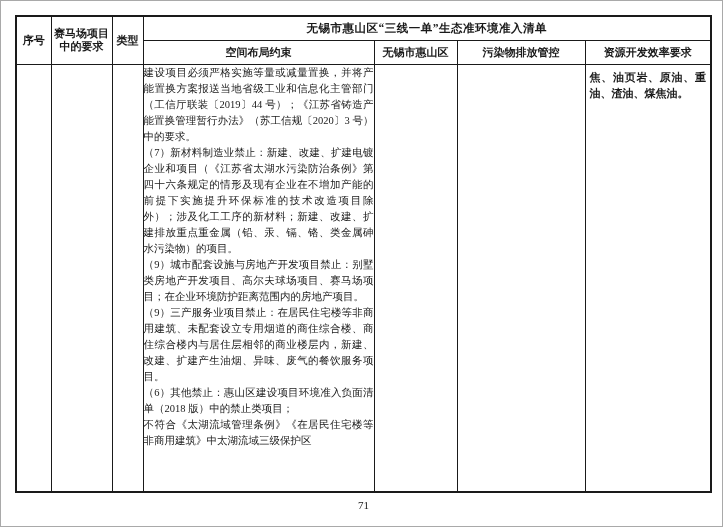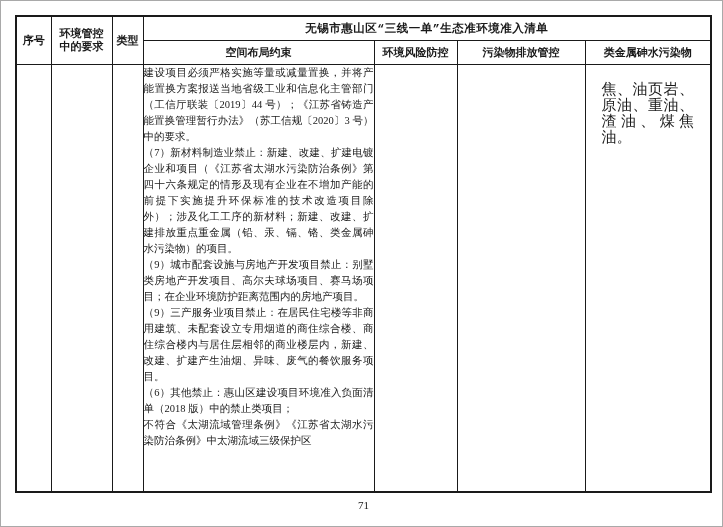--- a/index.html
+++ b/index.html
@@ -37,46 +37,46 @@
   th {
     font-weight: bold;
     font-size: 11px;
     text-align: center;
     vertical-align: middle;
     line-height: 13px;
   }
   th.title-cell {
     font-size: 11.5px;
     letter-spacing: 0.5px;
-    font-family: Liberation Mono, monospace;
   }
   .unit-line { display: block; }
   tr.body-row { height: 428px; }
   tr.body-row td { vertical-align: top; }
   td.cell-spatial {
     padding: 3px 6px 2px 6px;
   }
   td.cell-spatial p {
     margin: 0;
     font-size: 10.5px;
     line-height: 16px;
     text-align: justify;
     text-justify: inter-character;
     word-break: break-all;
   }
   td.cell-resource {
     padding: 3px 5px 2px 5px;
   }
   td.cell-resource p {
-    margin: 16px;
-    font-size: 15px;
+    margin: 4px;
+    font-size: 11px;
     line-height: 16px;
     text-align: justify;
     text-justify: inter-character;
     word-break: break-all;
+    font-weight: bold;
   }
   .page-number {
     position: absolute;
     left: 4px;
     right: 0;
     top: 498px;
     text-align: center;
     font-size: 11px;
     color: #1a1a1a;
   }
@@ -92,43 +92,43 @@
       <col style="width:31px">
       <col style="width:231px">
       <col style="width:83px">
       <col style="width:128px">
       <col style="width:126px">
     </colgroup>
     <tbody>
       <tr class="hr1">
         <th rowspan="2">序号</th>
         <th rowspan="2">
-          <span class="unit-line">环境管控</span>
+          <span class="unit-line">赛马场项目</span>
           <span class="unit-line">中的要求</span>
         </th>
         <th rowspan="2">类型</th>
         <th colspan="4" class="title-cell">无锡市惠山区“三线一单”生态准环境准入清单</th>
       </tr>
       <tr class="hr2">
         <th>空间布局约束</th>
-        <th>环境风险防控</th>
+        <th>无锡市惠山区</th>
         <th>污染物排放管控</th>
-        <th>类金属砷水污染物</th>
+        <th>资源开发效率要求</th>
       </tr>
       <tr class="body-row">
         <td></td>
         <td></td>
         <td></td>
         <td class="cell-spatial">
           <p>建设项目必须严格实施等量或减量置换，并将产能置换方案报送当地省级工业和信息化主管部门（工信厅联装〔2019〕44 号）；《江苏省铸造产能置换管理暂行办法》（苏工信规〔2020〕3 号）中的要求。</p>
           <p>（7）新材料制造业禁止：新建、改建、扩建电镀企业和项目（《江苏省太湖水污染防治条例》第四十六条规定的情形及现有企业在不增加产能的前提下实施提升环保标准的技术改造项目除外）；涉及化工工序的新材料；新建、改建、扩建排放重点重金属（铅、汞、镉、铬、类金属砷水污染物）的项目。</p>
           <p>（9）城市配套设施与房地产开发项目禁止：别墅类房地产开发项目、高尔夫球场项目、赛马场项目；在企业环境防护距离范围内的房地产项目。</p>
           <p>（9）三产服务业项目禁止：在居民住宅楼等非商用建筑、未配套设立专用烟道的商住综合楼、商住综合楼内与居住层相邻的商业楼层内，新建、改建、扩建产生油烟、异味、废气的餐饮服务项目。</p>
           <p>（6）其他禁止：惠山区建设项目环境准入负面清单（2018 版）中的禁止类项目；</p>
-          <p>不符合《太湖流域管理条例》《江苏省太湖水污染防治条例》中太湖流域三级保护区</p>
+          <p>不符合《太湖流域管理条例》《在居民住宅楼等非商用建筑》中太湖流域三级保护区</p>
         </td>
         <td></td>
         <td></td>
         <td class="cell-resource">
           <p>焦、油页岩、原油、重油、渣油、煤焦油。</p>
         </td>
       </tr>
     </tbody>
   </table>
   <div class="page-number">71</div>

